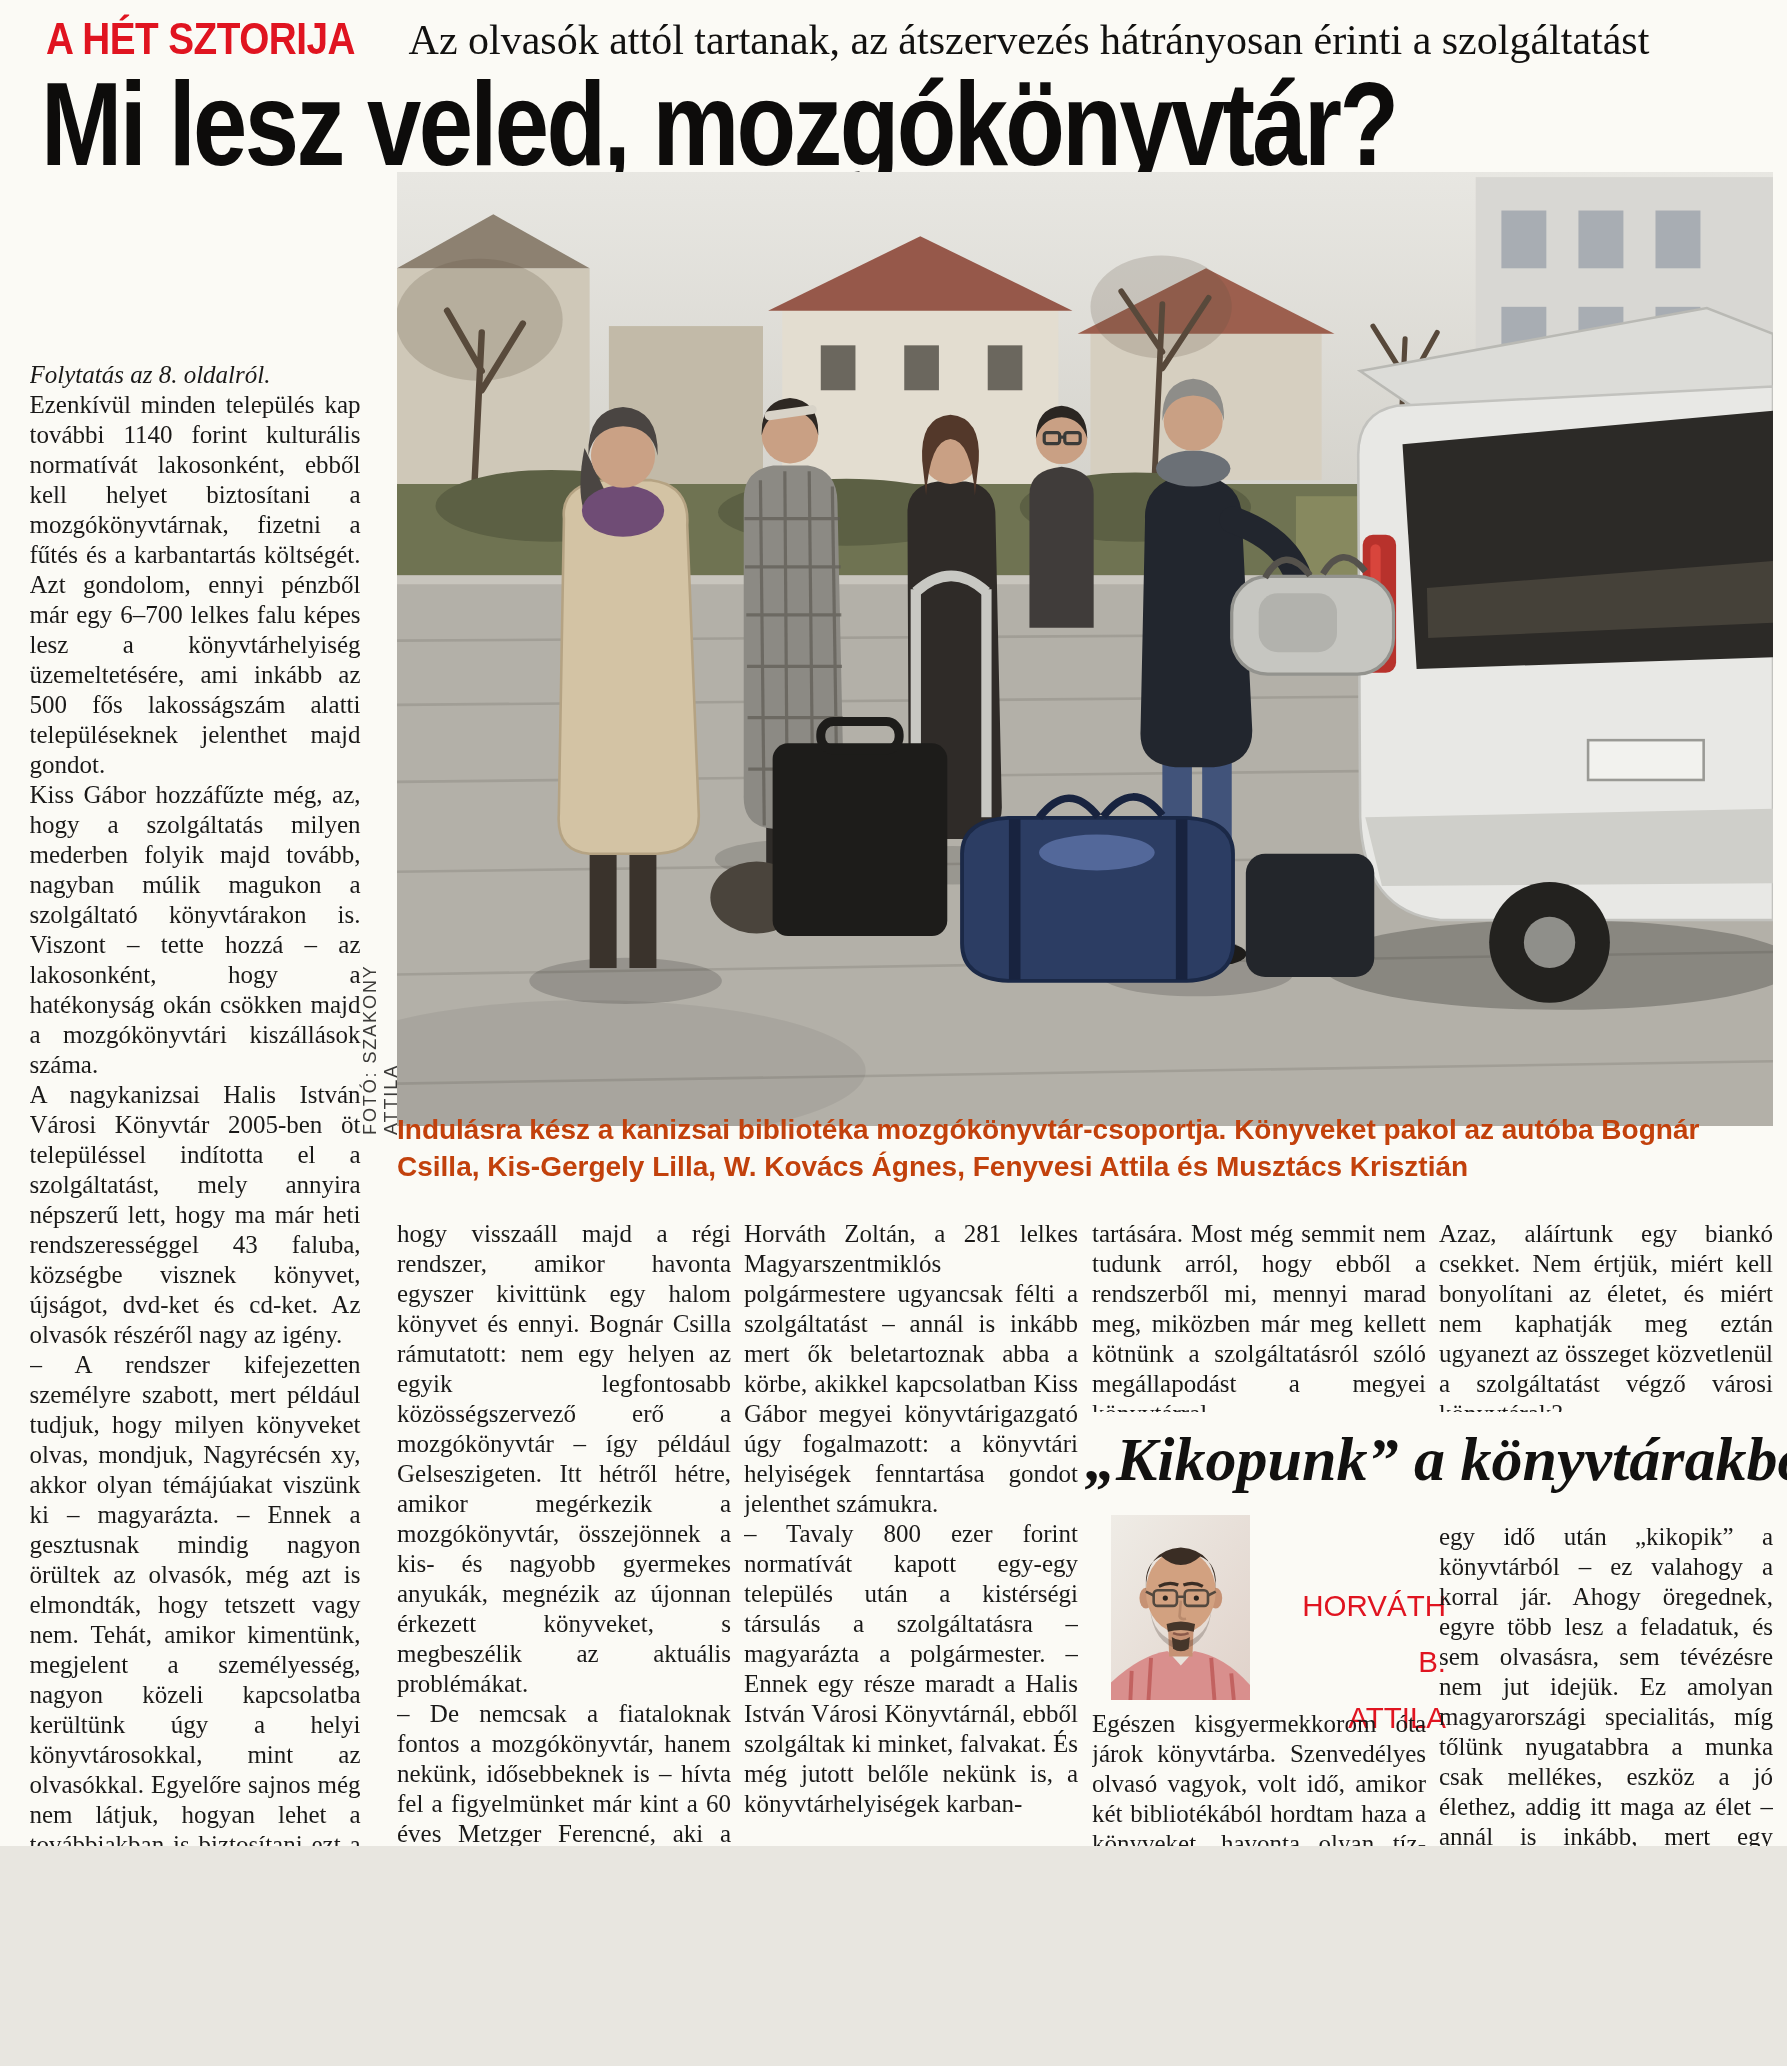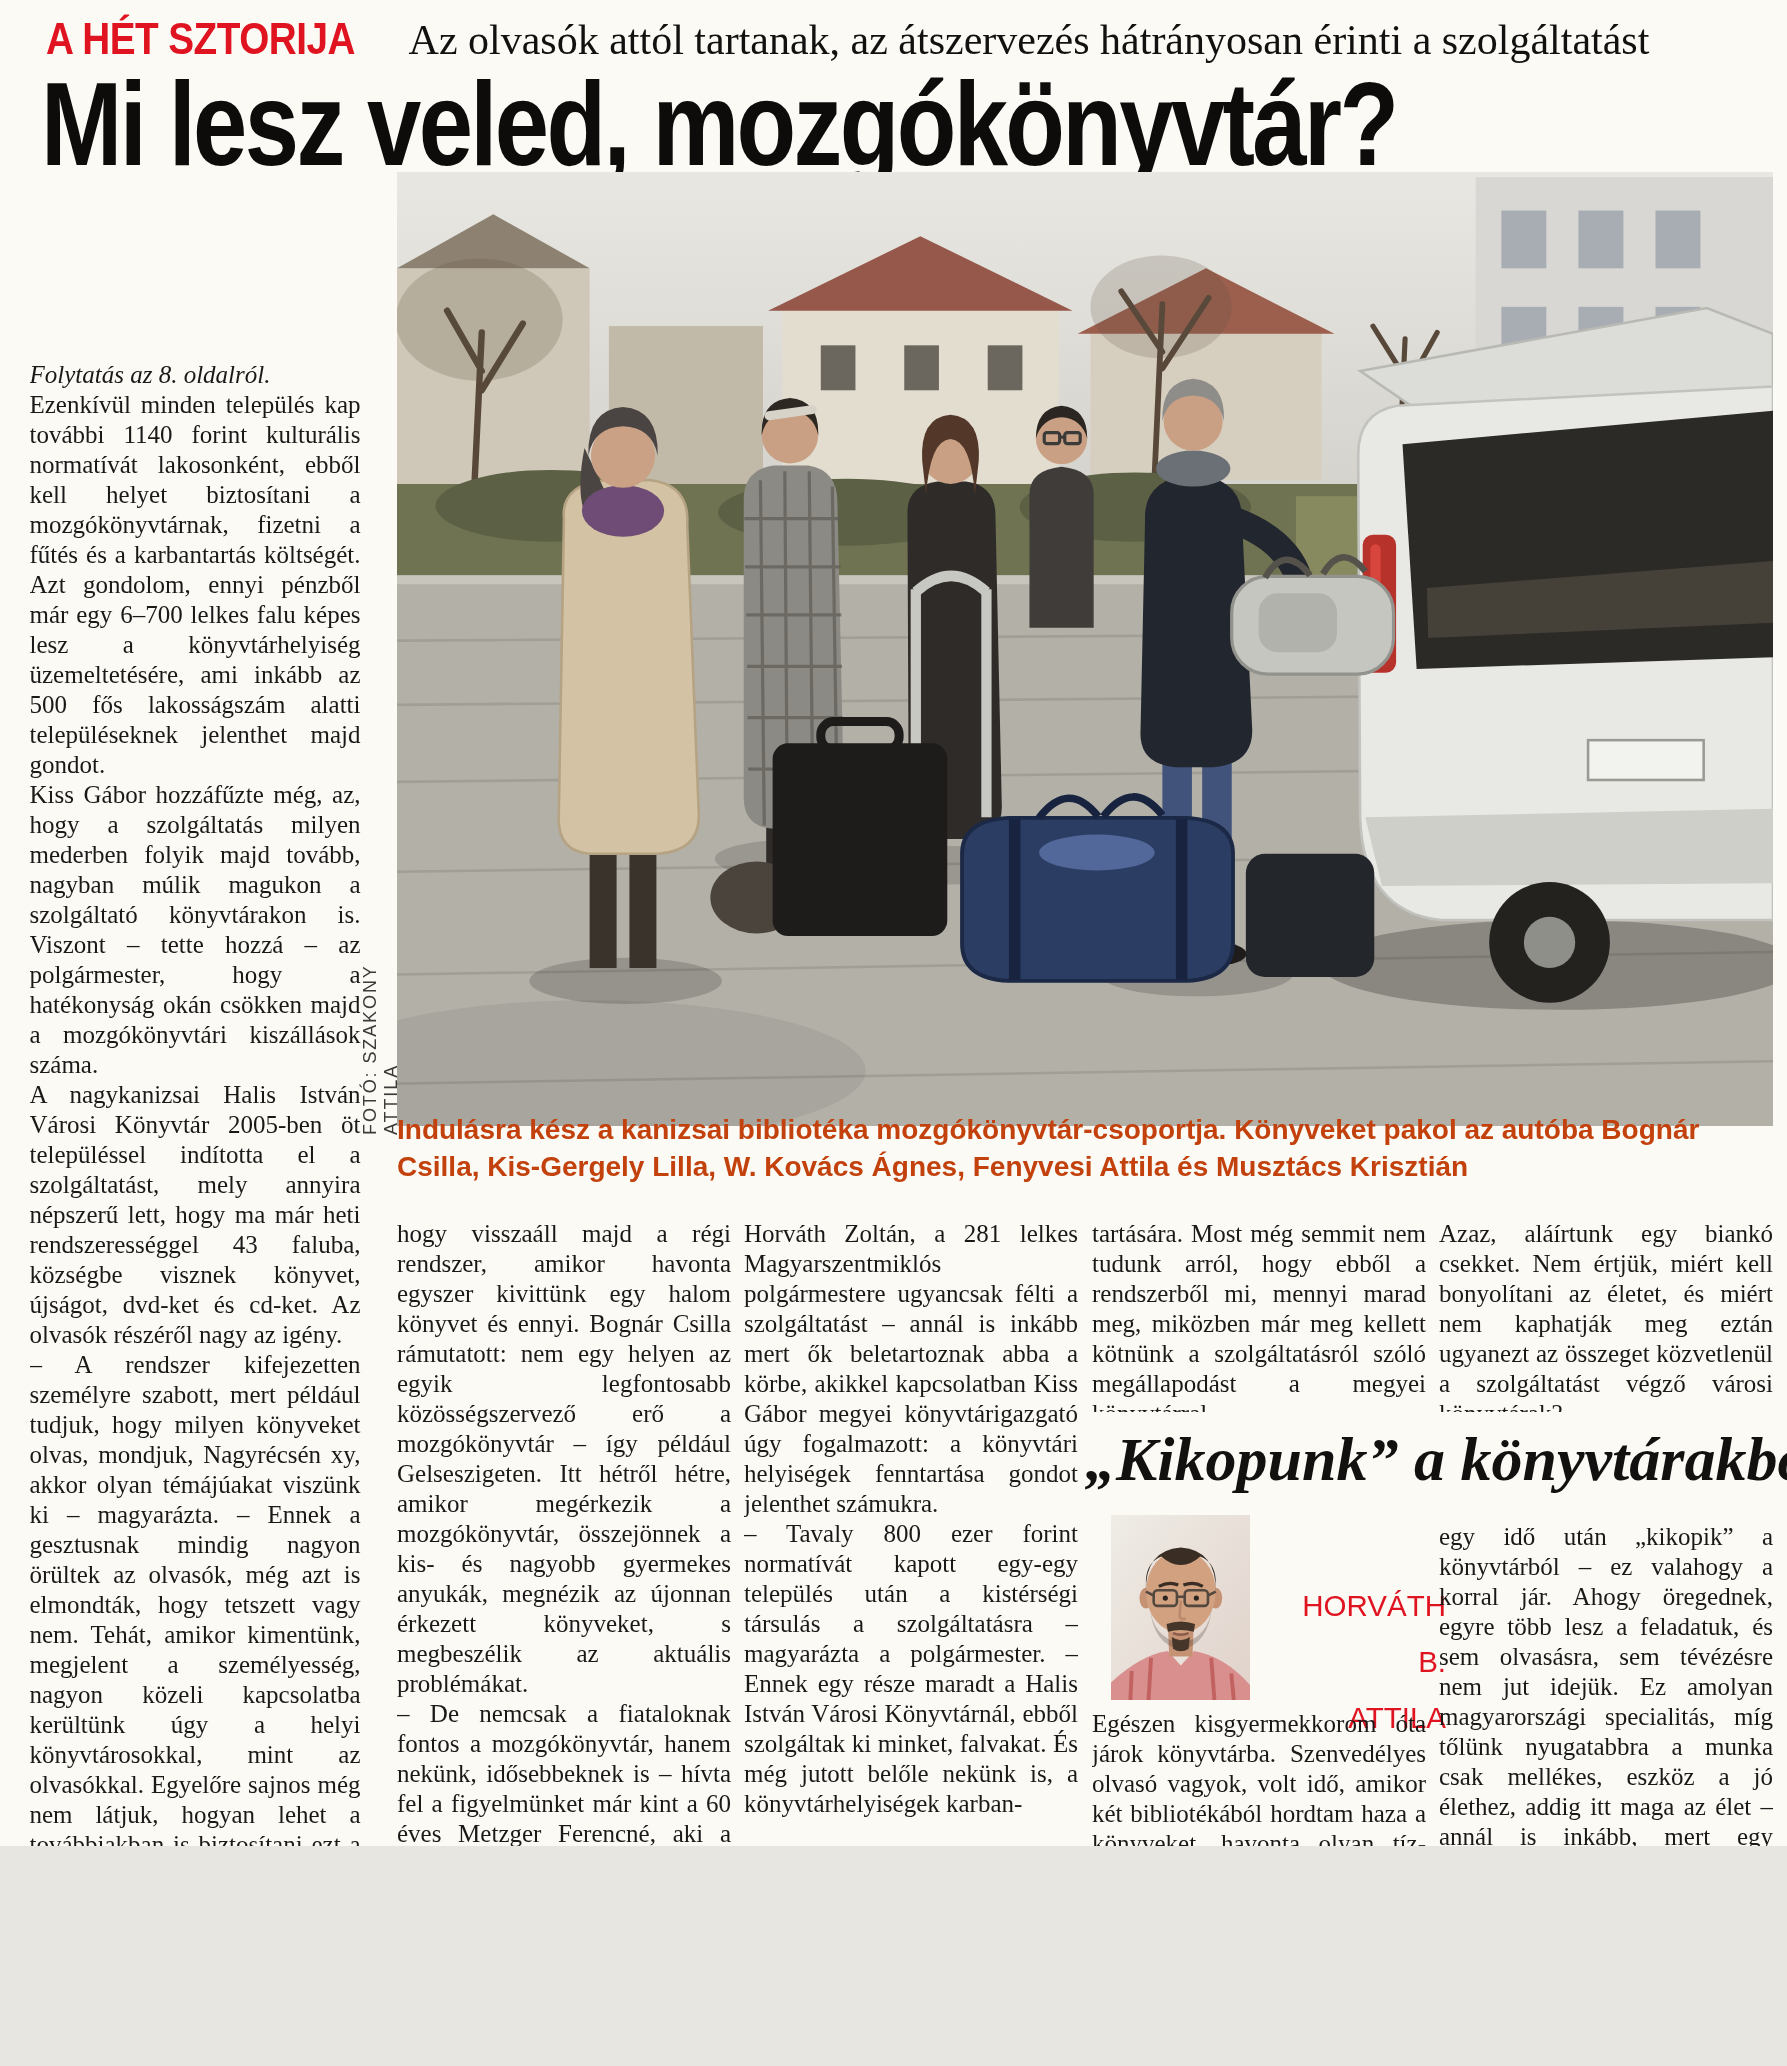--- a/index.html
+++ b/index.html
@@ -227,21 +227,21 @@
     </svg>
   </figure>
 
   <div class="photo-credit">FOTÓ: SZAKONY ATTILA</div>
 
   <div class="caption">Indulásra kész a kanizsai bibliotéka mozgókönyvtár-csoportja. Könyveket pakol az autóba Bognár Csilla, Kis-Gergely Lilla, W. Kovács Ágnes, Fenyvesi Attila és Musztács Krisztián</div>
 
   <div id="col1" class="col">
     <p class="cont-note">Folytatás az 8. oldalról.</p>
     <p>Ezenkívül minden település kap további 1140 forint kulturális normatívát lakosonként, ebből kell helyet biztosítani a mozgókönyvtárnak, fizetni a fűtés és a karbantartás költségét. Azt gondolom, ennyi pénzből már egy 6–700 lelkes falu képes lesz a könyvtárhelyiség üzemeltetésére, ami inkább az 500 fős lakosságszám alatti településeknek jelenthet majd gondot.</p>
-    <p>Kiss Gábor hozzáfűzte még, az, hogy a szolgáltatás milyen mederben folyik majd tovább, nagyban múlik magukon a szolgáltató könyvtárakon is. Viszont – tette hozzá – az polgármester, hogy a hatékonyság okán csökken majd a mozgókönyvtári kiszállások száma.</p>
+    <p>Kiss Gábor hozzáfűzte még, az, hogy a szolgáltatás milyen mederben folyik majd tovább, nagyban múlik magukon a szolgáltató könyvtárakon is. Viszont – tette hozzá – az lakosonként, hogy a hatékonyság okán csökken majd a mozgókönyvtári kiszállások száma.</p>
     <p>A nagykanizsai Halis István Városi Könyvtár 2005-ben öt településsel indította el a szolgáltatást, mely annyira népszerű lett, hogy ma már heti rendszerességgel 43 faluba, községbe visznek könyvet, újságot, dvd-ket és cd-ket. Az olvasók részéről nagy az igény.</p>
     <p>– A rendszer kifejezetten személyre szabott, mert például tudjuk, hogy milyen könyveket olvas, mondjuk, Nagyrécsén xy, akkor olyan témájúakat viszünk ki – magyarázta. – Ennek a gesztusnak mindig nagyon örültek az olvasók, még azt is elmondták, hogy tetszett vagy nem. Tehát, amikor kimentünk, megjelent a személyesség, nagyon közeli kapcsolatba kerültünk úgy a helyi könyvtárosokkal, mint az olvasókkal. Egyelőre sajnos még nem látjuk, hogyan lehet a továbbiakban is biztosítani ezt a személyességet és eleget tenni az elvárásoknak. Attól tartunk,</p>
   </div>
 
   <div id="col2" class="col">
     <p>hogy visszaáll majd a régi rendszer, amikor havonta egyszer kivittünk egy halom könyvet és ennyi. Bognár Csilla rámutatott: nem egy helyen az egyik legfontosabb közösségszervező erő a mozgókönyvtár – így például Gelseszigeten. Itt hétről hétre, amikor megérkezik a mozgókönyvtár, összejönnek a kis- és nagyobb gyermekes anyukák, megnézik az újonnan érkezett könyveket, s megbeszélik az aktuális problémákat.</p>
     <p>– De nemcsak a fiataloknak fontos a mozgókönyvtár, hanem nekünk, idősebbeknek is – hívta fel a figyelmünket már kint a 60 éves Metzger Ferencné, aki a kezdetektől a könyvtár olvasója.</p>
     <p>– Így nem kell állandóan bebuszoznunk Nagykanizsára vagy Gelsére, mert az. ugye, időhöz van kötve. A mozgókönyvtár helybe jön és olyan könyveket hoz, amilyeneket szeretnék.</p>
 
   </div>

